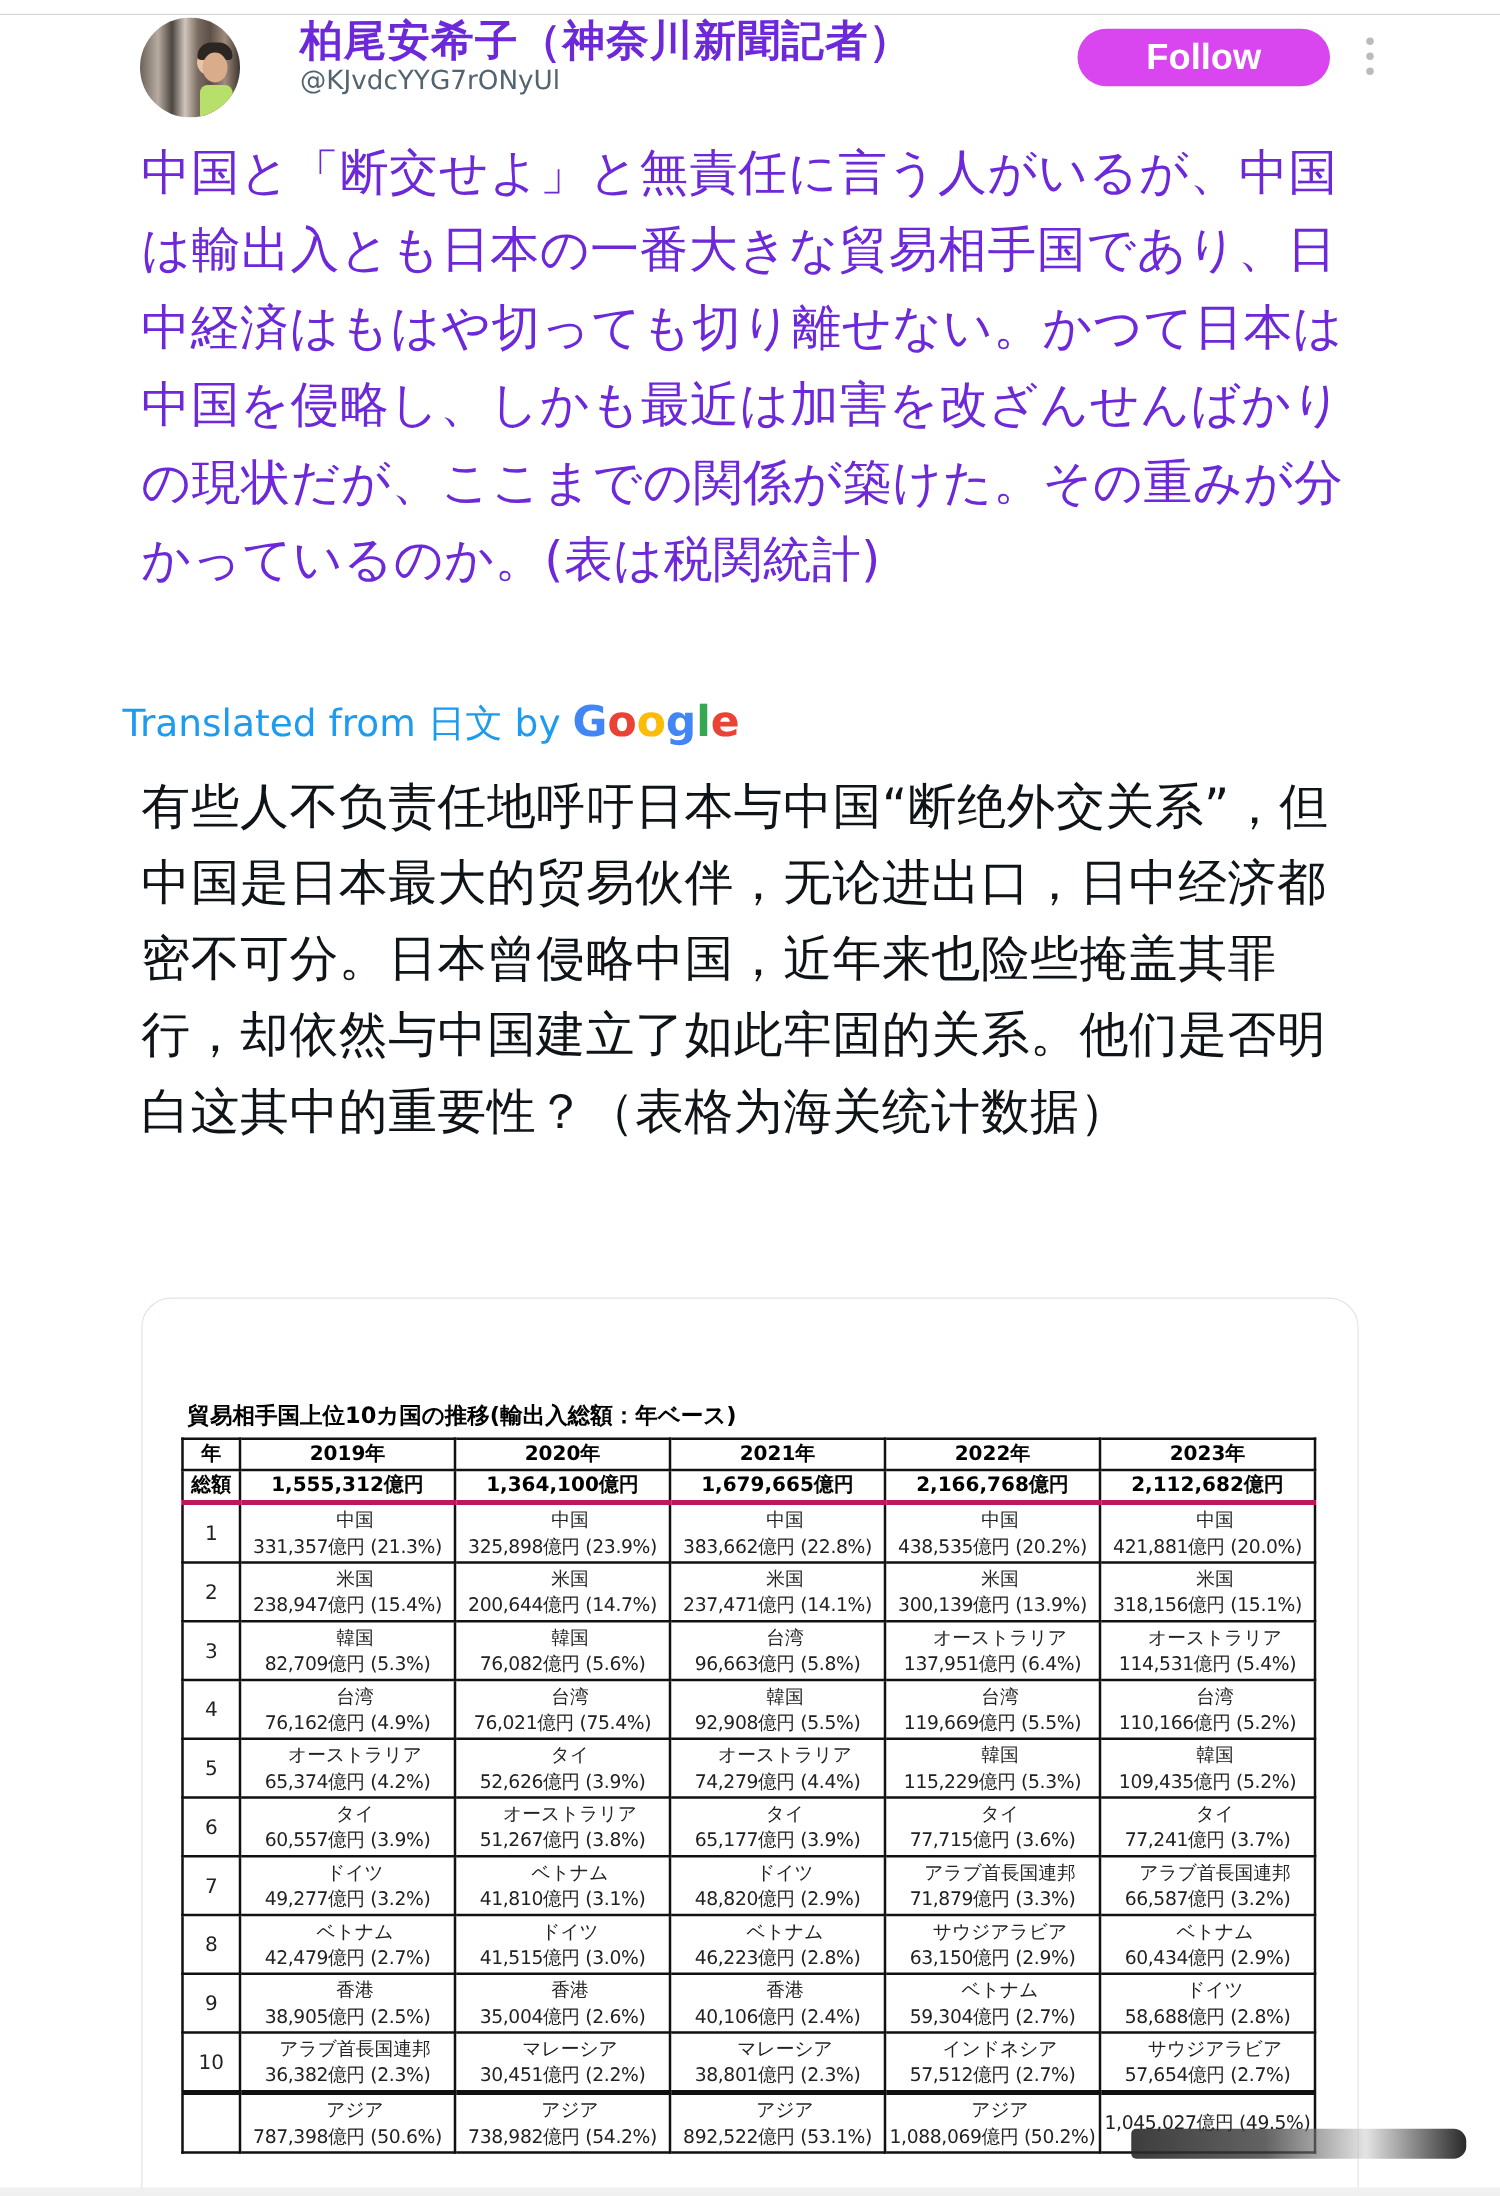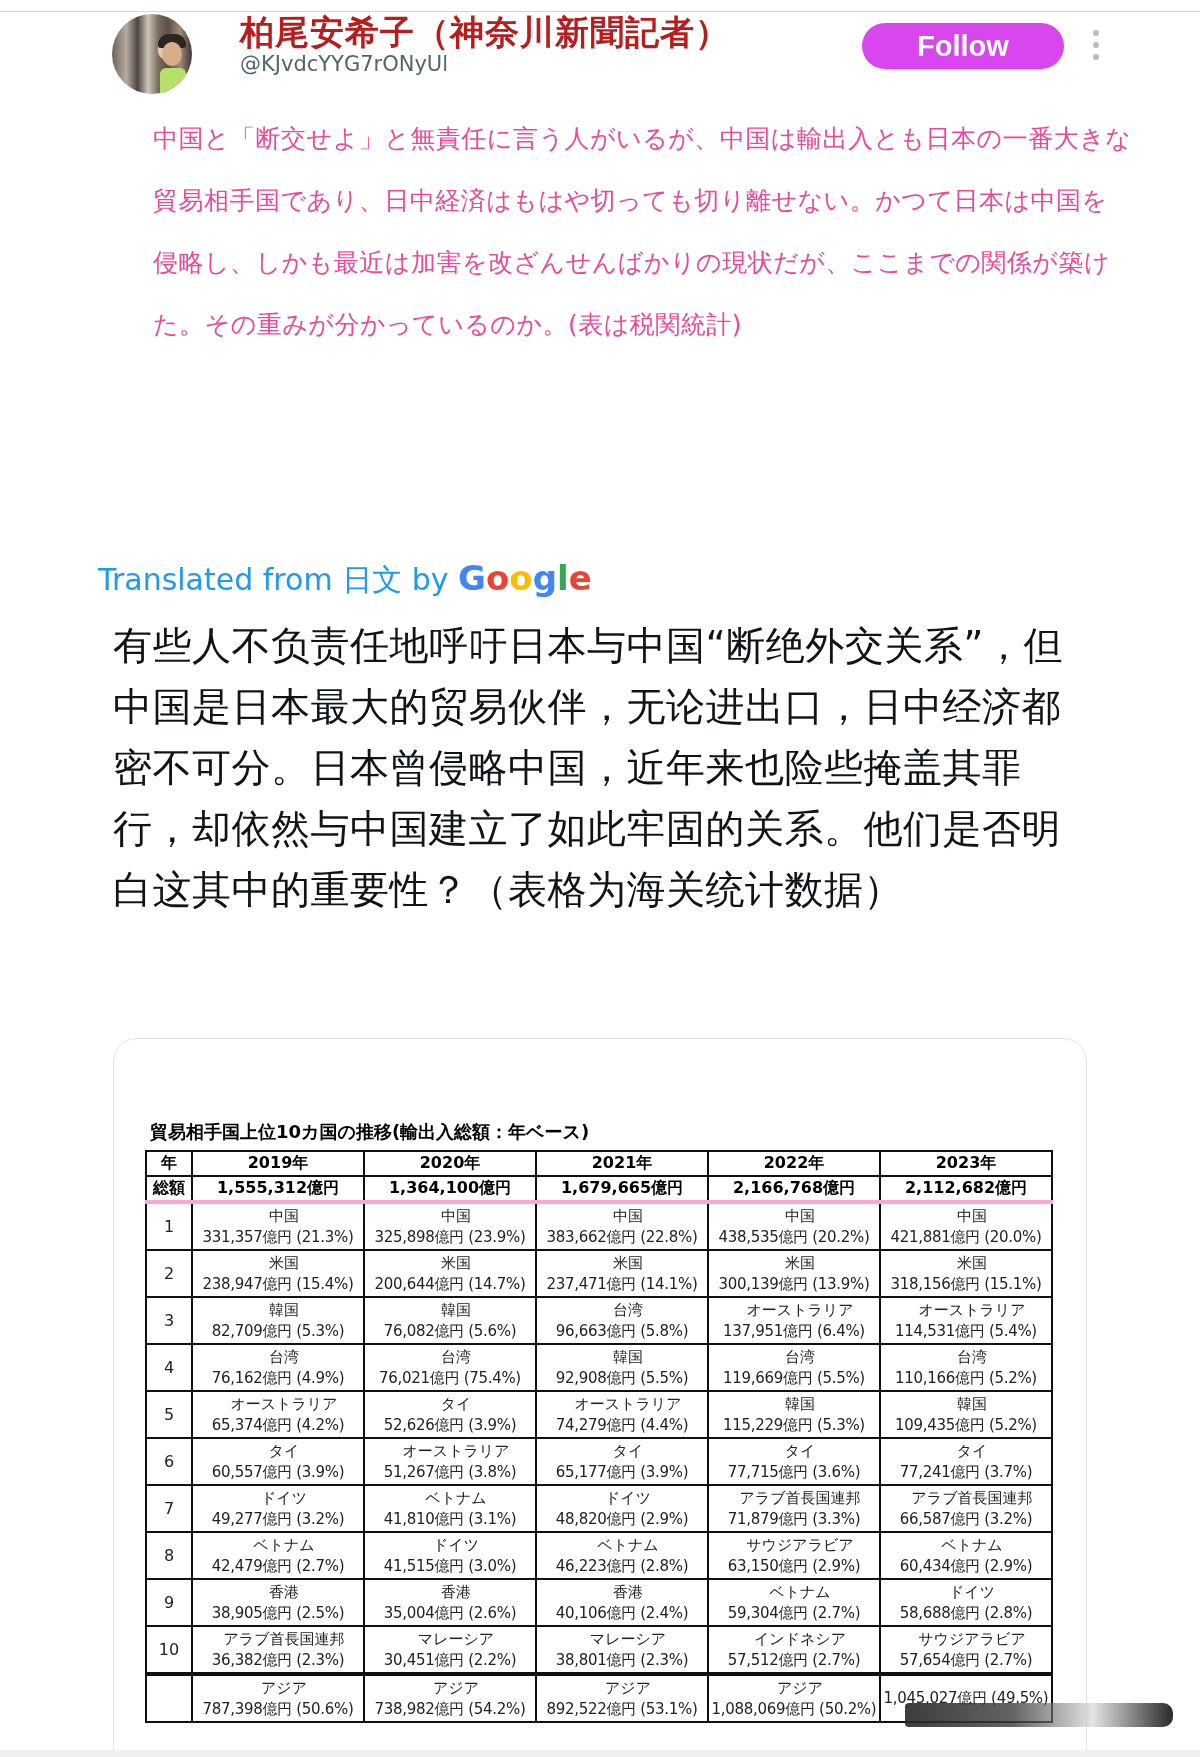--- a/index.html
+++ b/index.html
@@ -6,38 +6,38 @@
   body { width:1200px; height:1757px; position:relative; overflow:hidden;
          font-family:"DejaVu Sans", "Liberation Sans", sans-serif; color:#0f1419; }
   .topline { position:absolute; left:0; top:11px; width:1200px; height:1px; background:#d6d6d6; }
   .avatar { position:absolute; left:112px; top:14px; width:80px; height:80px; border-radius:50%;
             overflow:hidden;
             background: radial-gradient(circle at 70% 45%, #e8c5a8 0 14%, transparent 15%),
                         linear-gradient(90deg,#6d6258 0%,#b7aca2 18%,#4d4540 32%,#cfc6bb 45%,#7a6b60 58%,#5c4f46 70%,#9e8b7d 85%,#3e3530 100%); }
   .avatar .shirt { position:absolute; left:48px; top:54px; width:26px; height:30px; background:#b6e06a; border-radius:6px 6px 0 0; }
   .avatar .head  { position:absolute; left:50px; top:28px; width:20px; height:24px; background:#d9ac8c; border-radius:50%; }
   .avatar .hair  { position:absolute; left:46px; top:20px; width:28px; height:14px; background:#2c2622; border-radius:14px 14px 4px 4px; }
-  .name { position:absolute; left:240px; top:10px; font-size:34px; font-weight:bold; color:#b91c1c; letter-spacing:1px; white-space:nowrap; }
+  .name { position:absolute; left:240px; top:10px; font-size:34px; font-weight:bold; color:#6d28d9; letter-spacing:1px; white-space:nowrap; }
   .handle { position:absolute; left:240px; top:52px; font-size:21px; color:#536471; white-space:nowrap; }
   .follow { position:absolute; left:862px; top:23px; width:202px; height:46px; border-radius:23px; background:#d946ef;
             color:#fff; font-size:29px; font-weight:bold; display:flex; align-items:center; justify-content:center; border:none; }
   .more { position:absolute; left:1090px; top:30px; width:12px; height:30px; display:flex; flex-direction:column; align-items:center; justify-content:space-between; }
   .more span { width:6px; height:6px; border-radius:50%; background:#b8bcc0; display:block; }
-  .orig { position:absolute; left:113px; top:108px; width:980px; font-size:25px; line-height:62px; color:#ec4899; letter-spacing:0.5px;margin-left:40px; }
+  .orig { position:absolute; left:113px; top:108px; width:980px; font-size:39px; line-height:62px; color:#6d28d9; letter-spacing:0.5px; }
   .translated { position:absolute; left:98px; top:558px; font-size:30px; color:#1d9bf0; white-space:nowrap; }
   .translated .g { font-weight:bold; font-size:34px; }
   .g1{color:#4285f4}.g2{color:#ea4335}.g3{color:#fbbc05}.g4{color:#4285f4}.g5{color:#34a853}.g6{color:#ea4335}
   .trans { position:absolute; left:113px; top:615px; width:980px; font-size:39px; line-height:61px; color:#0f1419; letter-spacing:0.5px; }
   .card { position:absolute; left:113px; top:1038px; width:972px; height:760px; border:1px solid #e1e5e8; border-radius:24px; background:#fff; overflow:hidden; }
   .tbl-title { position:absolute; left:150px; top:1120px; font-size:18px; font-weight:bold; color:#000; white-space:nowrap; letter-spacing:0; }
   table.trade { position:absolute; left:145px; top:1150px; border-collapse:collapse; table-layout:fixed; width:908px;
                 font-family:"DejaVu Sans", sans-serif; color:#222; }
   table.trade td, table.trade th { border:2px solid #111; text-align:center; padding:0; }
   table.trade th { font-weight:bold; font-size:16px; height:23px; color:#000; }
-  table.trade tr.total th { border-bottom:4px solid #f9a8d4; }
+  table.trade tr.total th { border-bottom:4px solid #be185d; }
   table.trade td.rank { font-size:16px; width:46px; }
   table.trade td.cell { height:45px; font-size:15px; line-height:21px; }
   table.trade td.cell .cn { display:block;margin-left:12px; }
   table.trade td.cell .val { display:block; letter-spacing:-0.3px; }
   table.trade tr.region td { border-top:4px solid #111; }
   .smudge { position:absolute; left:905px; top:1703px; width:268px; height:24px;
             background:linear-gradient(90deg, rgba(40,40,40,0.9) 0%, rgba(60,60,60,0.8) 40%, rgba(200,200,200,0.5) 70%, rgba(30,30,30,0.95) 100%); border-radius:4px 10px 10px 4px; }
   .bottomline { position:absolute; left:0; top:1750px; width:1200px; height:7px; background:#f0f0f0; }
 </style>
 </head>

